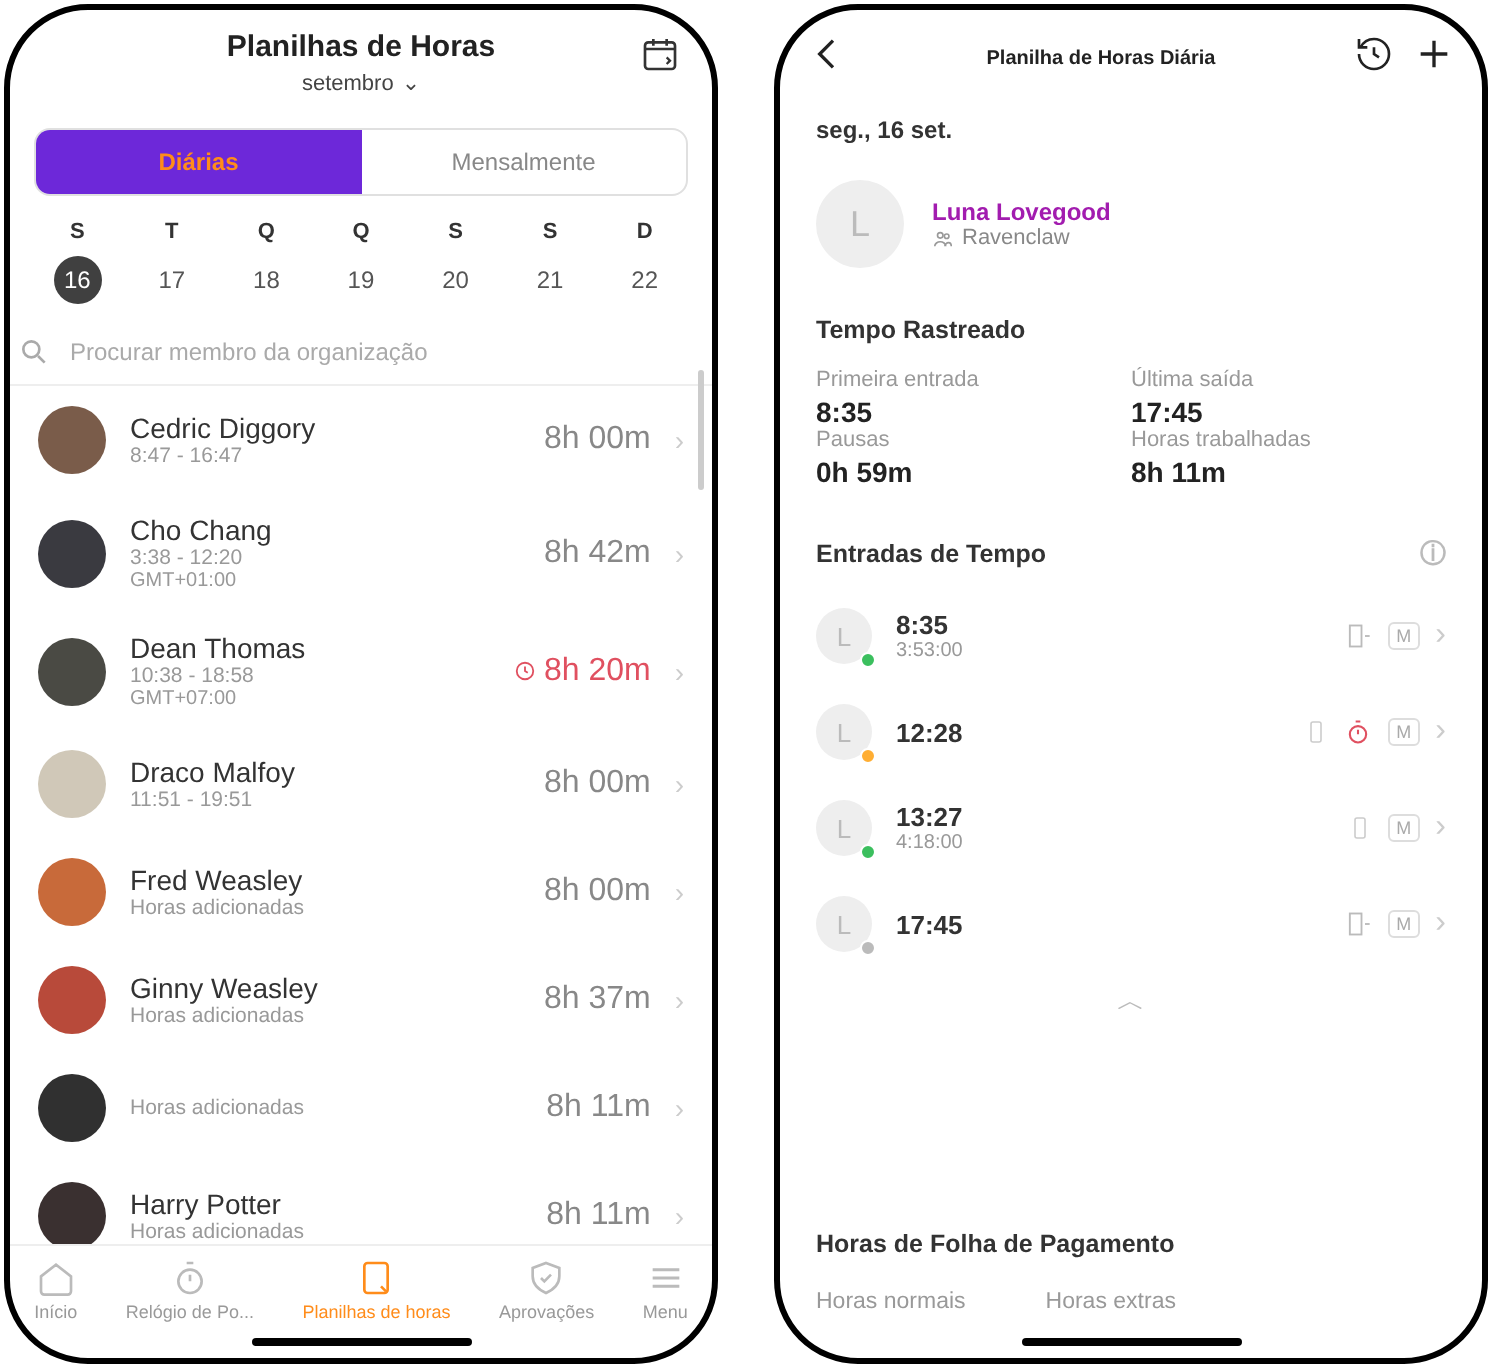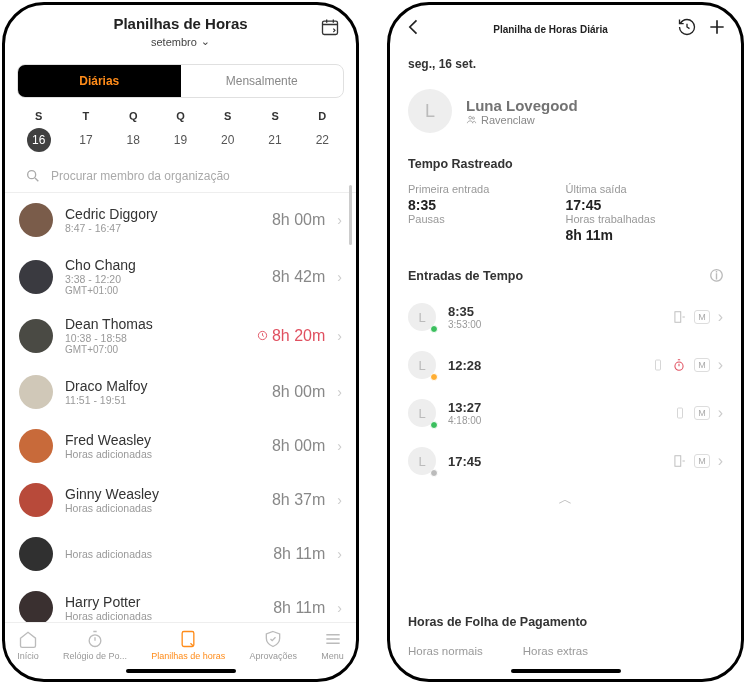--- a/index.html
+++ b/index.html
@@ -38,27 +38,27 @@
   .s1-title { font-size: 15px; font-weight: 700; color: #222; }
   .s1-sub { font-size: 11px; color: #444; margin-top: 2px; display: inline-flex; align-items: flex-end; gap: 4px; }
   .cal-icon { position: absolute; right: 16px; top: 12px; }
   .seg {
     display: flex; margin: 10px 12px 8px;
     border: 1px solid #e0e0e0; border-radius: 8px; overflow: hidden;
   }
   .seg-item {
     flex: 1; text-align: center; padding: 9px 0; font-size: 12px; color: #888;
   }
-  .seg-item.active { background: #000000; color: #ff8c1a; font-weight: 600; }
+  .seg-item.active { background: #6d28d9; color: #ff8c1a; font-weight: 600; }
   .week { display: flex; justify-content: space-around; padding: 4px 10px 8px; }
   .day-col { text-align: center; flex: 1; }
   .day-lbl { font-size: 11px; font-weight: 700; color: #333; }
   .day-num { font-size: 12px; color: #555; margin-top: 6px; width: 24px; height: 24px; line-height:24px; display:inline-block; border-radius:50%; }
   .day-num.sel { background: #404040; color: #fff; }
-  .search { display:flex; align-items:center; padding: 8px 20px; border-bottom: 1px solid #eee; color:#aaa; font-size:12px; gap:10px;}
+  .search { display:flex; align-items:center; padding: 8px 4px; border-bottom: 1px solid #eee; color:#aaa; font-size:12px; gap:10px;}
   .list { flex:1; overflow:hidden; }
   .row { display:flex; align-items:center; padding:10px 14px; gap:12px; }
   .avatar { width:34px; height:34px; border-radius:50%; background:#ccc; flex-shrink:0; }
   .info { flex:1; min-width:0; }
   .name { font-size:14px; color:#333; font-weight:500; }
   .sub { font-size:10.5px; color:#999; }
   .sub2 { font-size:10px; color:#999; }
   .hrs { font-size:16px; color:#888; display:flex; align-items:center; gap:4px; }
   .hrs.warn { color:#e05060; }
   .chev { color:#ccc; font-size:14px; }
@@ -68,21 +68,21 @@
   .tab { text-align:center; font-size:9px; color:#999; display:flex; flex-direction:column; align-items:center; gap:2px; }
   .tab.active { color:#ff8c1a; }
   .tab-ico { width:20px; height:20px; }
   .scrollbar { position:absolute; right:4px; top:180px; width:3px; height:60px; background:#ccc; border-radius:2px;}
   
   .s2-header { display:flex; align-items:center; padding:12px 14px 8px; gap:10px; }
   .s2-title { flex:1; text-align:center; font-size:10px; font-weight:700; color:#222; }
   .s2-date { padding:8px 18px; font-size:12px; font-weight:700; color:#333; }
   .profile { display:flex; align-items:center; gap:14px; padding:10px 18px 14px; }
   .big-av { width:44px; height:44px; border-radius:50%; background:#eee; color:#bbb; display:flex; align-items:center; justify-content:center; font-size:18px; }
-  .pname { font-size:15px; font-weight:700; color:#737373; }
+  .pname { font-size:12px; font-weight:700; color:#a21caf; }
   .pteam { font-size:11px; color:#888; display:flex; align-items:center; gap:4px; }
   .section-h { padding:10px 18px 8px; font-size:12.5px; font-weight:700; color:#333; display:flex; justify-content:space-between; align-items:center;}
   .grid2 { display:grid; grid-template-columns:1fr 1fr; padding:4px 18px 14px; row-gap:0; }
   .g-lbl { font-size:11px; color:#999; }
   .g-val { font-size:14px; font-weight:700; color:#222; margin-top:2px; }
   .entry { display:flex; align-items:center; padding:10px 18px; gap:12px; }
   .e-av { width:28px; height:28px; border-radius:50%; background:#eee; color:#bbb; display:flex; align-items:center; justify-content:center; font-size:13px; position:relative;}
   .e-dot { position:absolute; bottom:-2px; right:-2px; width:8px; height:8px; border-radius:50%; border:1.5px solid #fff;}
   .e-dot.green{background:#3bbf5e;} .e-dot.orange{background:#ffae33;} .e-dot.grey{background:#bbb;}
   .e-time { font-size:13px; font-weight:600; color:#333; }
@@ -295,20 +295,21 @@
     <div>
         <div class="g-lbl">Primeira entrada</div>
         <div class="g-val">8:35</div>
       </div>
     <div>
         <div class="g-lbl">Última saída</div>
         <div class="g-val">17:45</div>
       </div>
     <div>
         <div class="g-lbl">Pausas</div>
+        <div class="g-val">0h 59m</div>
       </div>
     <div>
         <div class="g-lbl">Horas trabalhadas</div>
         <div class="g-val">8h 11m</div>
       </div>
   </div>
   <div class="section-h">
     <span>Entradas de Tempo</span>
     <span class="info-ico">ⓘ</span>
   </div>

